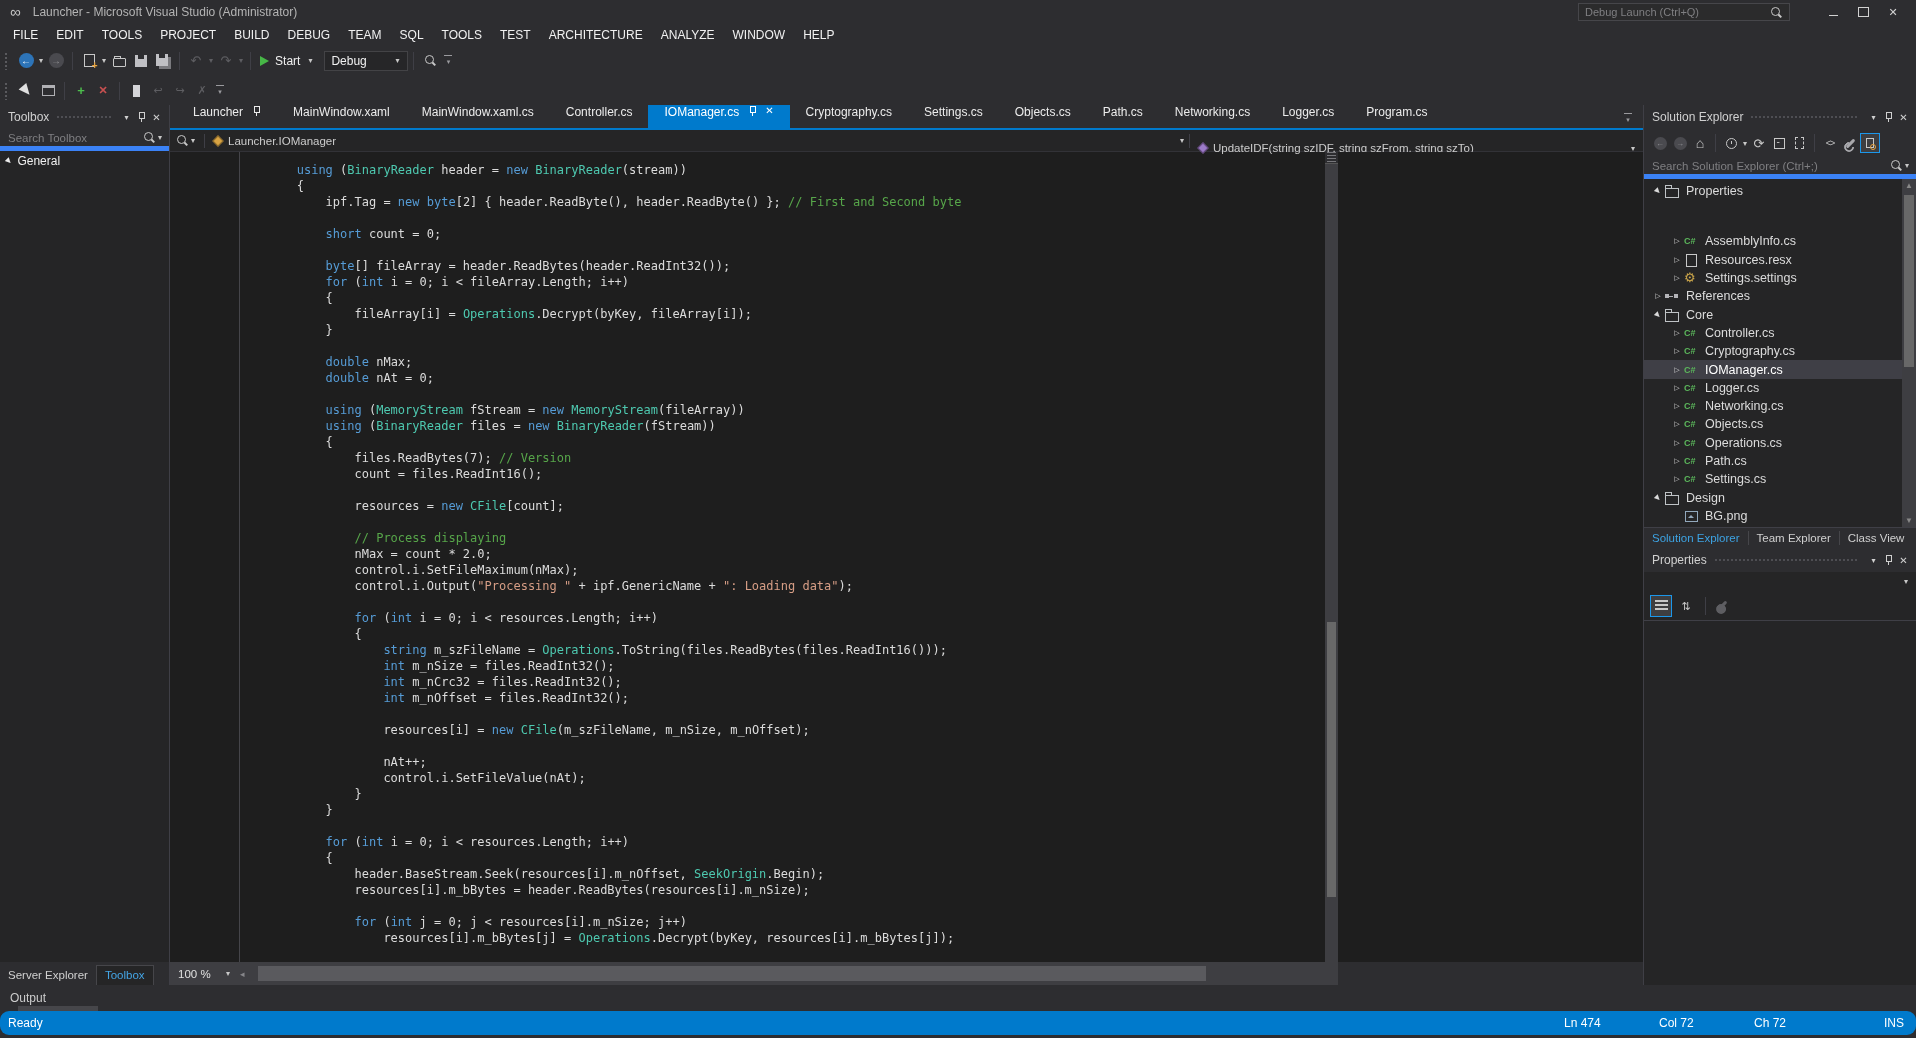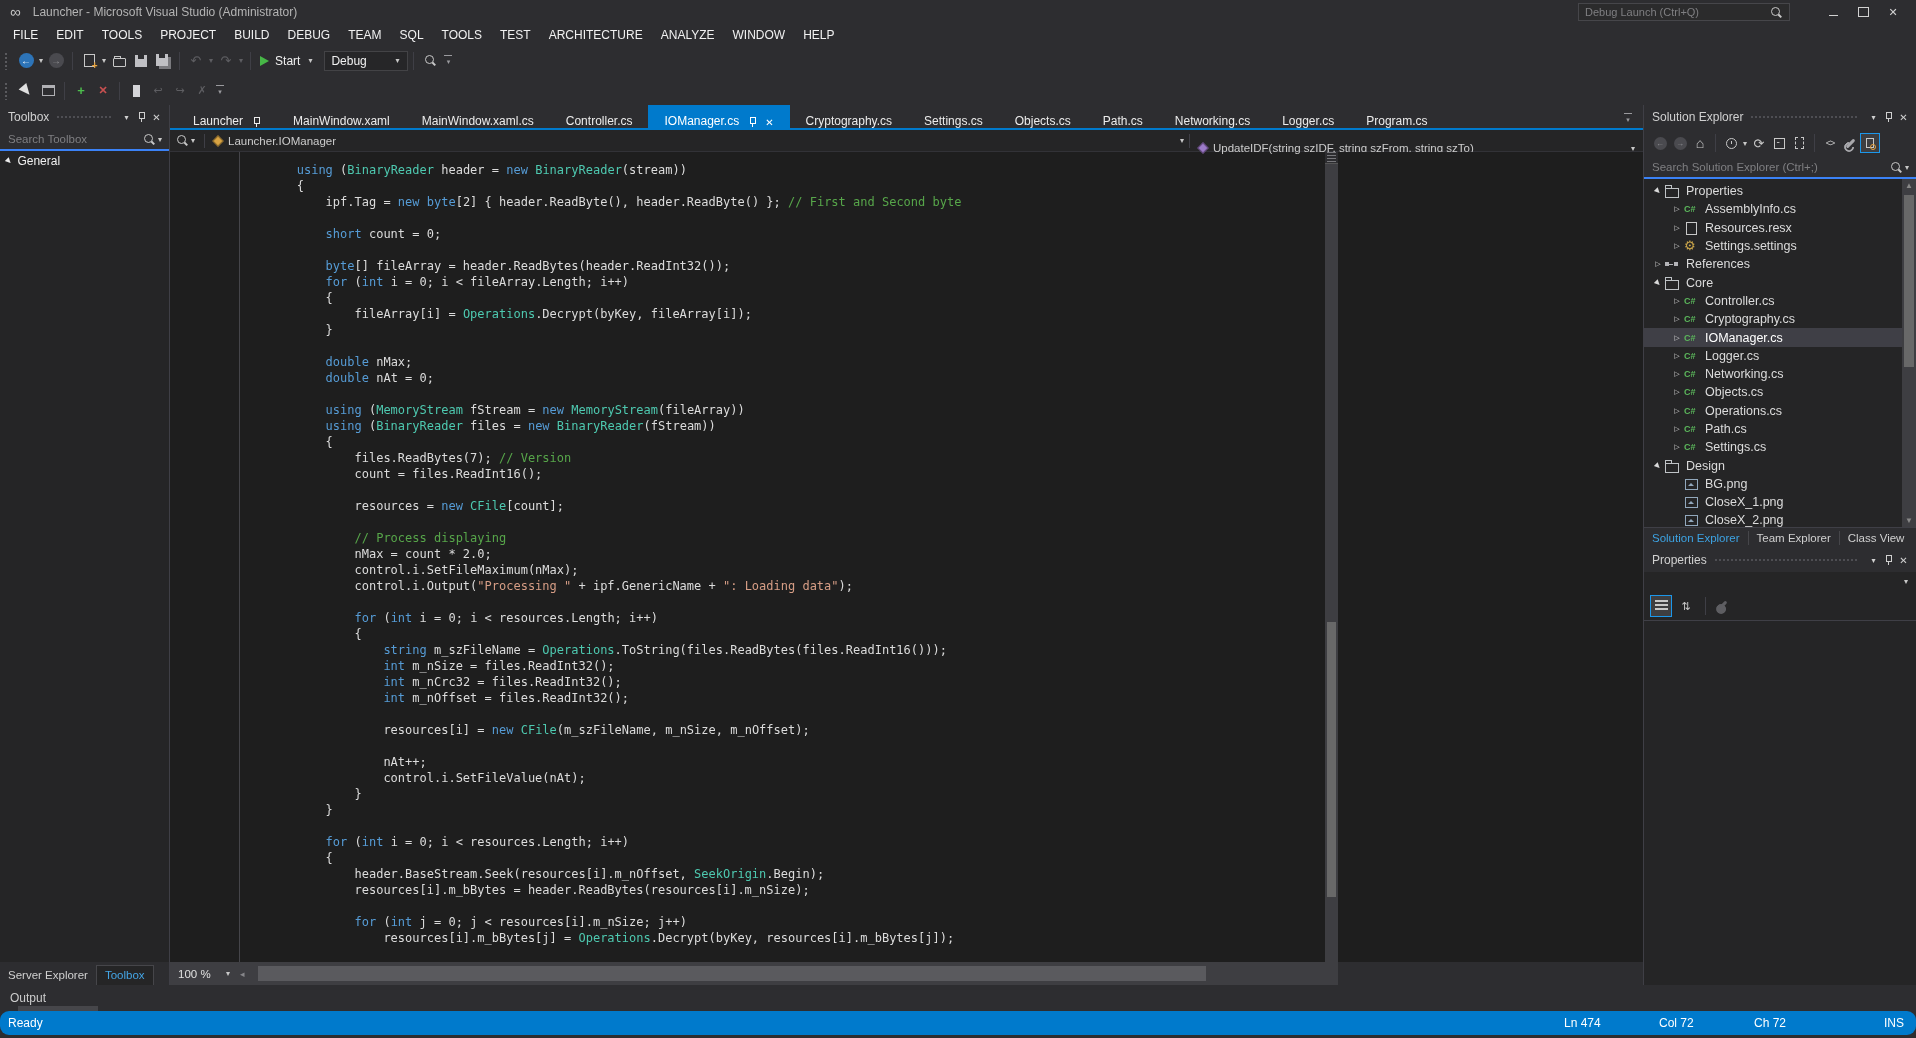--- a/index.html
+++ b/index.html
@@ -68,34 +68,34 @@
   .mainrow { display:flex; height:880px; }
 
   
   .toolbox { width:170px; background:#252526; border-right:1px solid #3F3F46; display:flex; flex-direction:column; }
   .panel-header { height:24px; display:flex; align-items:center; padding:0 5px 0 8px; background:#2D2D30; color:#D0D0D0; }
   .dots { flex:1; height:5px; margin:0 7px; background:radial-gradient(#4E4E53 1px, transparent 1px); background-size:4px 4px; }
   .ph-btn { display:flex; align-items:center; justify-content:center; width:15px; height:15px; color:#D0D0D0; }
   .i-pin { position:relative; width:9px; height:12px; }
   .i-pin::before { content:""; position:absolute; left:2px; top:1px; width:4px; height:5px; border:1px solid currentColor; }
   .i-pin::after { content:""; position:absolute; left:4px; top:7px; width:1px; height:4px; background:currentColor; }
-  .searchrow { height:22px; display:flex; align-items:center; background:#2D2D30; border-bottom:2px solid #3b82f6; padding:0 5px 0 8px; }
+  .searchrow { height:22px; display:flex; align-items:center; background:#2D2D30; border-bottom:5px solid #3b82f6; padding:0 5px 0 8px; }
   .searchrow .ph { flex:1; color:#7F7F82; font-size:11.5px; white-space:nowrap; overflow:hidden; }
   .sectionrow { height:20px; display:flex; align-items:center; padding-left:6px; color:#F1F1F1; }
   .exp-glyph { display:inline-block; font-size:7px; color:#ECECEC; transform:rotate(45deg); margin-right:6px; }
   .tbx-hint { color:#999; font-size:11px; text-align:center; padding:14px 8px 0 8px; line-height:14px; }
   .panel-fill { flex:1; }
   .bottomtabs { height:23px; display:flex; align-items:flex-end; background:#2D2D30; }
   .btab { padding:3px 8px 4px 8px; font-size:11.5px; color:#D0D0D0; }
   .btab.active { color:#44A5E5; background:#252526; border:1px solid #46464A; border-bottom:none; }
 
   
   .editor-group { flex:1; display:flex; flex-direction:column; background:#1E1E1E; min-width:0; }
   .tabstrip { height:25px; background:#2D2D30; display:flex; align-items:flex-end; border-bottom:2px solid #007ACC; padding-left:7px; }
-  .tab { height:23px; display:flex; align-items:flex-end; padding:0 16px; color:#ECECEC; white-space:nowrap; }
+  .tab { height:23px; display:flex; align-items:flex-start; padding:0 16px; color:#ECECEC; white-space:nowrap; }
   .tab.active { background:#007ACC; color:#FFF; }
   .tab .i-pin { margin-left:9px; }
   .tab .tab-close { margin-left:8px; font-size:10px; }
   .tabstrip-fill { flex:1; }
   .winlist { margin:0 8px 4px 0; }
   .navbar { height:22px; background:#252526; border-bottom:1px solid #323237; display:flex; align-items:center; }
   .nav-mag { display:flex; align-items:center; padding:0 4px 0 6px; }
   .nav-sep { width:1px; height:14px; background:#3F3F46; margin:0 3px; }
   .nav-combo { display:flex; align-items:center; height:100%; }
   .nav-combo .nav-text { color:#CCCCCC; font-size:11.5px; margin:0 6px; white-space:nowrap; }
@@ -460,21 +460,21 @@
         <span class="ph">Search Solution Explorer (Ctrl+;)</span>
         <span class="i-mag"></span>
         <span class="caret">▾</span>
       </div>
       <div class="se-tree" id="se-tree">
         <div class="tree-row" style="padding-left: 8px;">
             <span class="exp"><span class="rot">▶</span></span>
             <span class="ti ti-folder"></span>
             <span>Properties</span>
           </div>
-          <div class="tree-row" style="padding-left: 27px;">
+          <div class="tree-row" style="padding-left: 27px; margin-top: 32px;">
             <span class="exp">▷</span>
             <span class="ti ti-cs"></span>
             <span>AssemblyInfo.cs</span>
           </div>
           <div class="tree-row" style="padding-left: 27px;">
             <span class="exp">▷</span>
             <span class="ti ti-file"></span>
             <span>Resources.resx</span>
           </div>
           <div class="tree-row" style="padding-left: 27px;">

